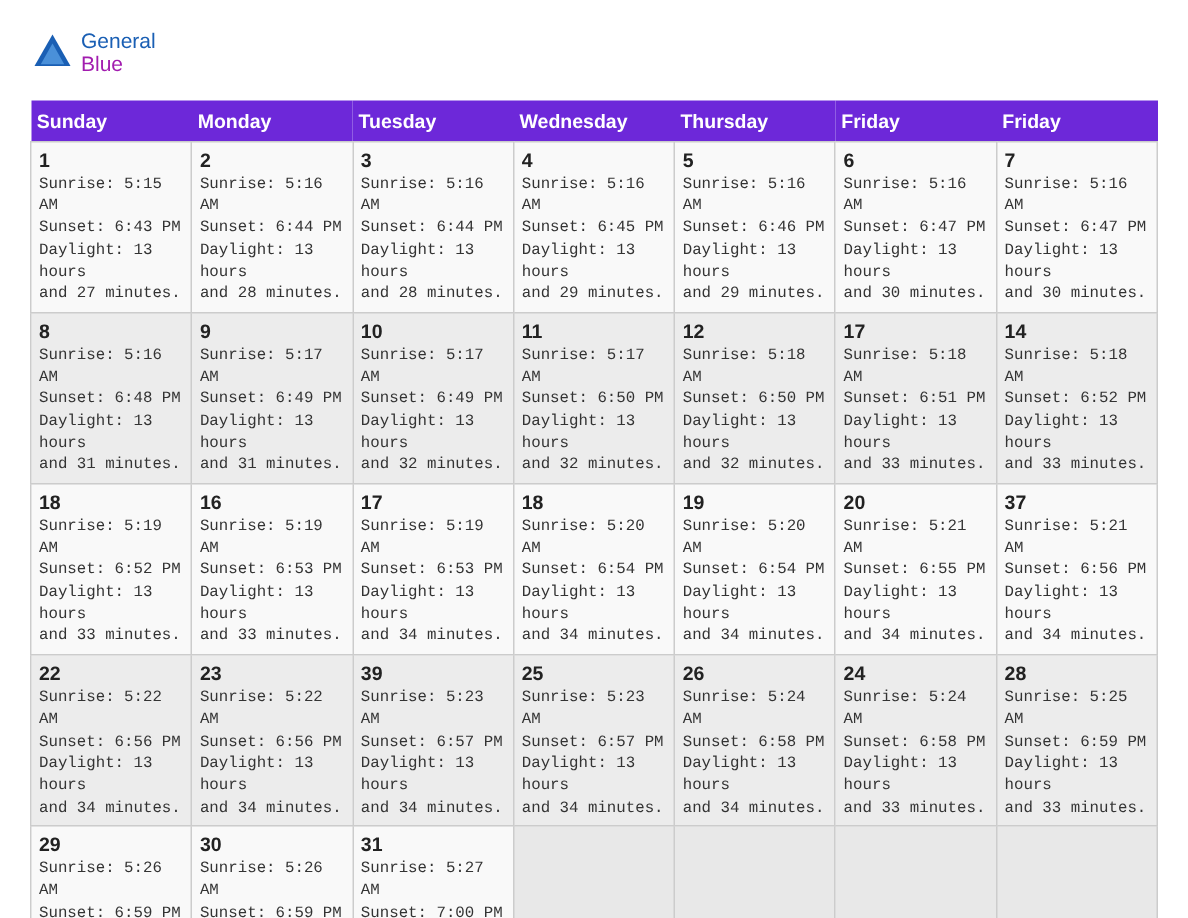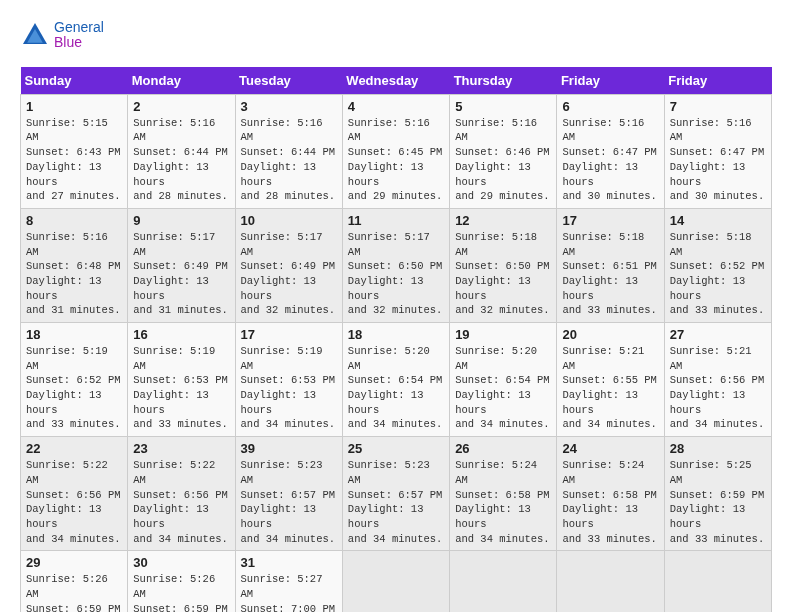--- a/index.html
+++ b/index.html
@@ -303,21 +303,21 @@
         <td>
         <span class="day-num">20</span>
         <div class="day-info">
           Sunrise: 5:21 AM<br>
           Sunset: 6:55 PM<br>
           Daylight: 13 hours<br>
           and 34 minutes.
         </div>
       </td>
         <td>
-        <span class="day-num">27</span>
+        <span class="day-num">37</span>
         <div class="day-info">
           Sunrise: 5:21 AM<br>
           Sunset: 6:56 PM<br>
           Daylight: 13 hours<br>
           and 34 minutes.
         </div>
       </td>
       </tr>
       <tr>
         <td>

